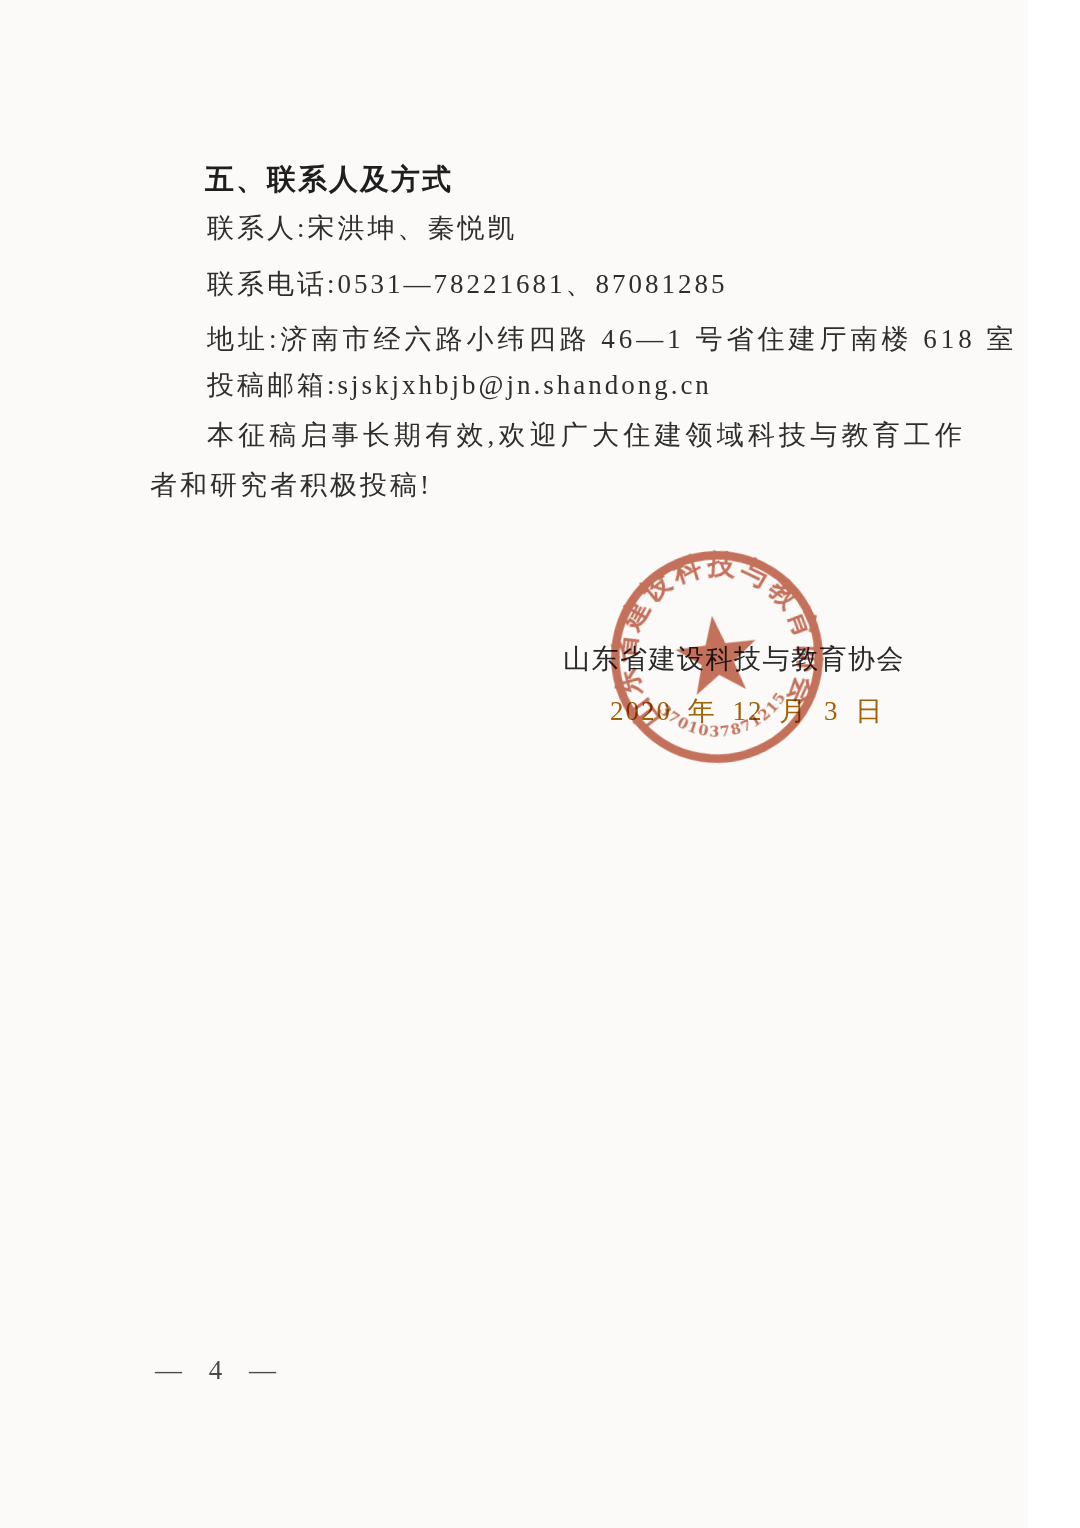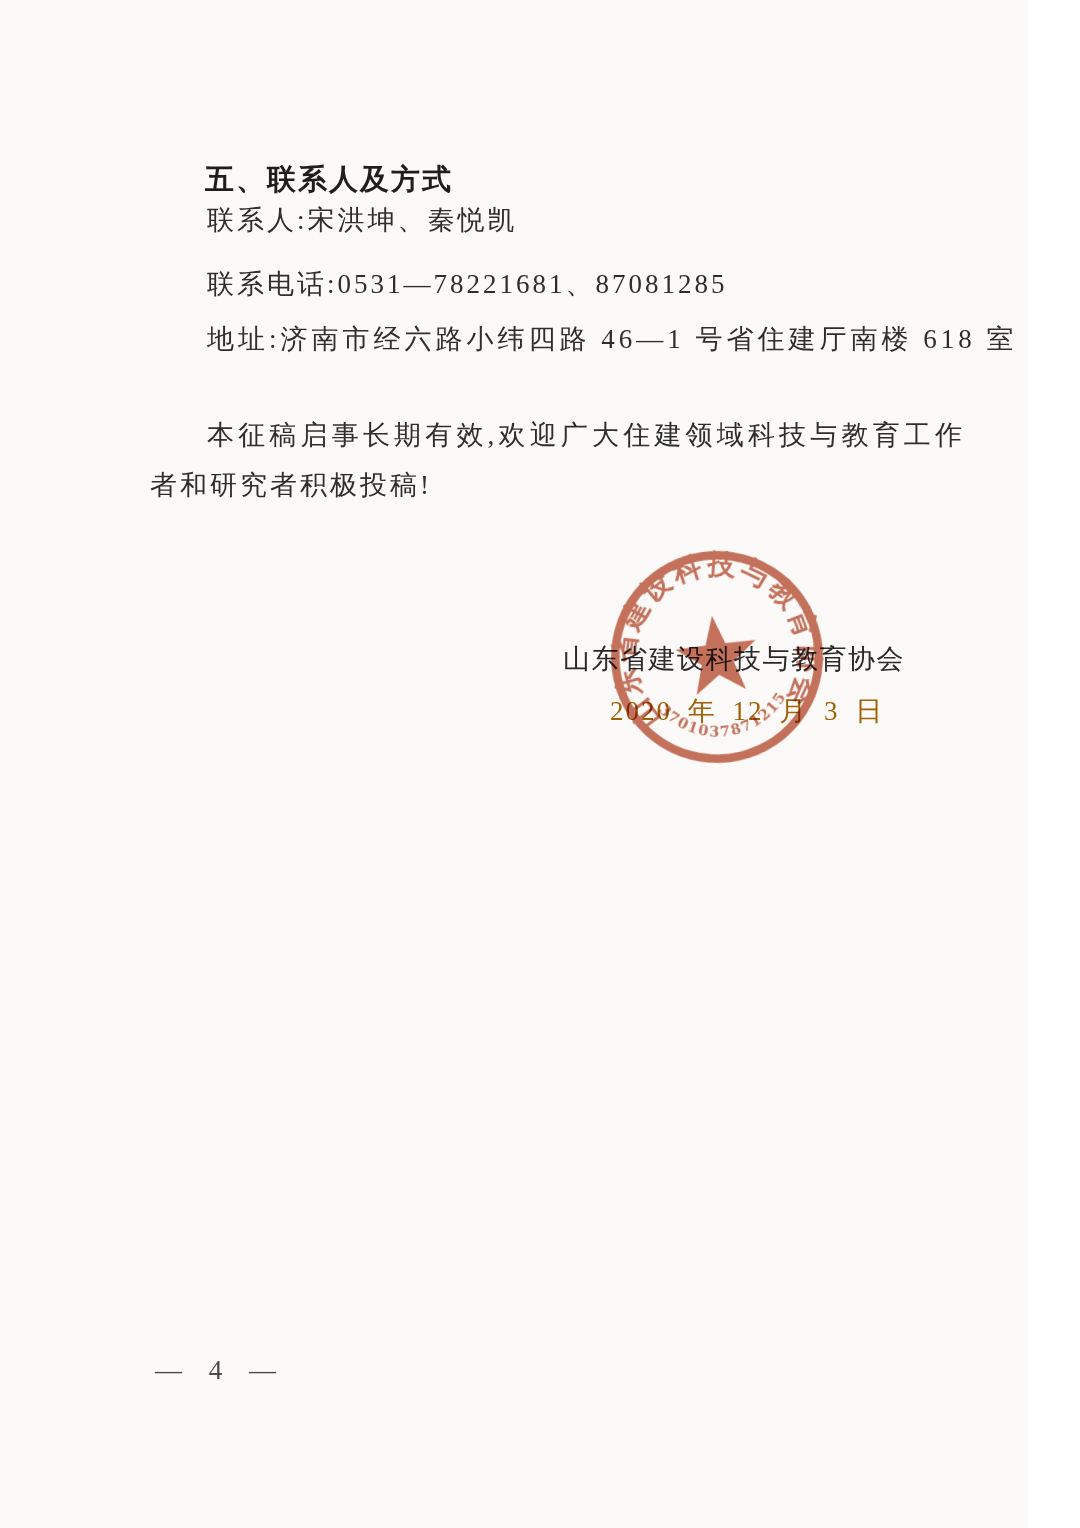--- a/index.html
+++ b/index.html
@@ -13,21 +13,21 @@
   }
   .heading{
     position:absolute;left:205px;top:160px;margin:0;
     font-size:29px;font-weight:bold;letter-spacing:2px;color:#1e1e1e;
     white-space:nowrap;
   }
   .line{
     position:absolute;left:207px;margin:0;
     font-size:27px;letter-spacing:3px;white-space:nowrap;
   }
-  .l1{top:202px;}
+  .l1{top:210px;}
   .l2{top:266px;}
   .l3{top:321px;letter-spacing:4px;}
   .l4{top:367px;}
   .closing{
     position:absolute;left:150px;top:410px;width:815px;margin:0;
     font-size:27px;line-height:50px;letter-spacing:3px;
     text-indent:57px;text-align:justify;font-family:Liberation Serif, serif;
   }
   .org{
     position:absolute;left:563px;top:641px;
@@ -63,20 +63,21 @@
 </head>
 <body>
 
 <div class="page">
 
   <h2 class="heading">五、联系人及方式</h2>
 
   <p class="line l1">联系人:宋洪坤、秦悦凯</p>
   <p class="line l2">联系电话:0531—78221681、87081285</p>
   <p class="line l3">地址:济南市经六路小纬四路 46—1 号省住建厅南楼 618 室</p>
+  <p class="line l4">投稿邮箱:sjskjxhbjb@jn.shandong.cn</p>
 
   <p class="closing">本征稿启事长期有效,欢迎广大住建领域科技与教育工作者和研究者积极投稿!</p>
 
   <div class="org">山东省建设科技与教育协会</div>
   <div class="sigdate">2020 年 12 月 3 日</div>
 
   <div class="seal">
     <svg viewBox="0 0 240 240" xmlns="http://www.w3.org/2000/svg">
       <defs>
         <path id="arcTop" d="M 120,208 A 88,88 0 0 1 120,32 A 88,88 0 0 1 120,208" fill="none"></path>

